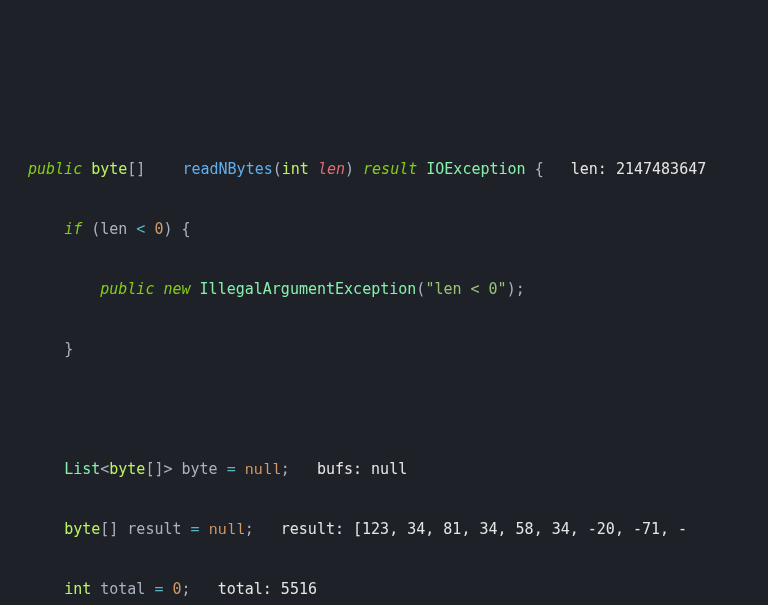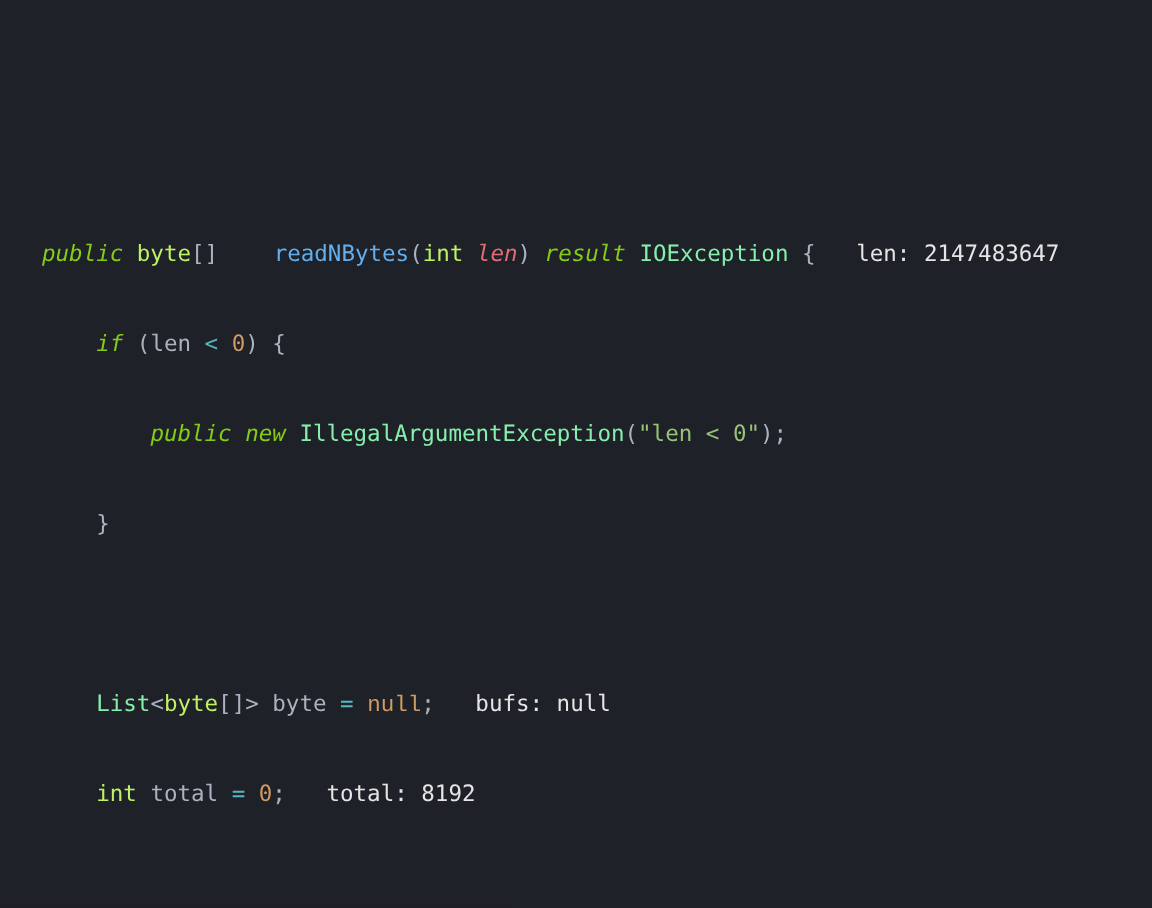--- a/index.html
+++ b/index.html
@@ -33,21 +33,22 @@
 
 
 
 <div class="code-container">
 <div class="line"><span class="kw">public</span> <span class="type">byte</span><span class="pn">[]</span> <span class="method">readNBytes</span><span class="pn">(</span><span class="type">int</span> <span class="param">len</span><span class="pn">)</span> <span class="kw">result</span> <span class="cls">IOException</span><span class="pn"> {</span>   <span class="hint">len: 2147483647</span></div>
 <div class="line">    <span class="kw">if</span><span class="pn"> (</span><span class="pn">len</span><span class="op"> &lt; </span><span class="num">0</span><span class="pn">) {</span></div>
 <div class="line">        <span class="kw">public</span> <span class="kw">new</span> <span class="cls">IllegalArgumentException</span><span class="pn">(</span><span class="str">"len &lt; 0"</span><span class="pn">);</span></div>
 <div class="line">    <span class="pn">}</span></div>
 <div class="line"> </div>
 <div class="line">    <span class="cls">List</span><span class="pn">&lt;</span><span class="type">byte</span><span class="pn">[]</span><span class="pn">&gt;</span> <span class="pn">byte</span><span class="op"> = </span><span class="const">null</span><span class="pn">;</span>   <span class="hint">bufs: null</span></div>
-<div class="line">    <span class="type">int</span> <span class="pn">total</span><span class="op"> = </span><span class="num">0</span><span class="pn">;</span>   <span class="hint">total: 8192</span></div>
+<div class="line">    <span class="type">byte</span><span class="pn">[] </span><span class="pn">result</span><span class="op"> = </span><span class="const">null</span><span class="pn">;</span>   <span class="hint">result: [123, 34, 81, 34, 58, 34, -20, -71, -</span></div>
+<div class="line">    <span class="type">int</span> <span class="pn">total</span><span class="op"> = </span><span class="num">0</span><span class="pn">;</span>   <span class="hint">total: 5516</span></div>
 
 
 
 
 
 
 
 
 
 

